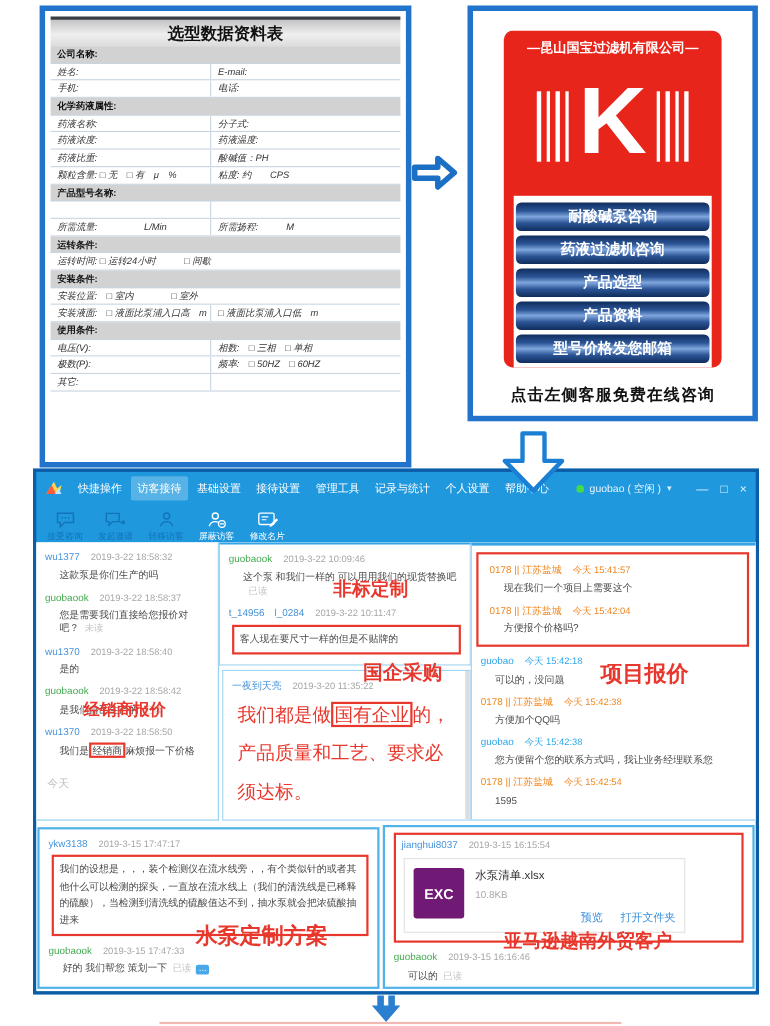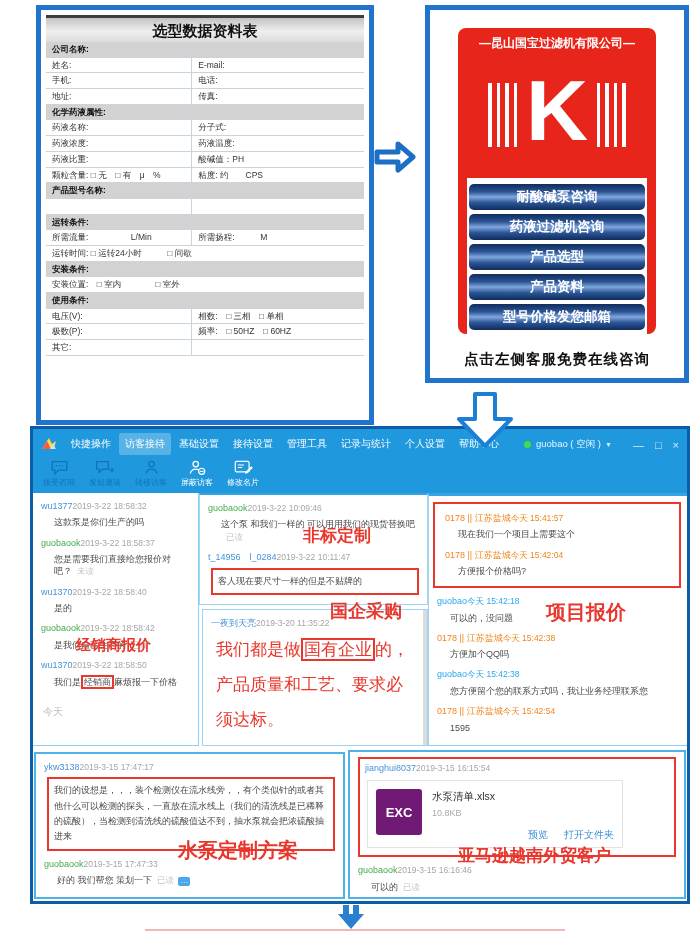--- a/index.html
+++ b/index.html
@@ -4,21 +4,21 @@
 <style>
   html,body{margin:0;padding:0;background:#fff;}
   *{box-sizing:border-box;font-family:"Liberation Sans","DejaVu Sans",sans-serif;}
   .stage{position:relative;width:700px;height:933px;background:#fff;overflow:hidden;}
 
   
   .form-panel{position:absolute;left:36px;top:5px;width:338px;height:420px;border:5px solid #2273cc;background:#fff;padding:5px;}
   .form-title{border-top:3px solid #3a3f46;background:linear-gradient(180deg,#c3c3c3,#efefef 55%,#dcdcdc);height:27px;line-height:25px;text-align:center;font-size:15px;font-weight:bold;color:#111;}
   .frow{display:flex;height:15.7px;line-height:15.7px;font-size:8.5px;color:#333;border-bottom:1px solid #c9d4e0;overflow:hidden;}
   .frow.sec{background:#d2d2d2;font-weight:bold;color:#111;padding-left:6px;display:block;}
-  .cell{padding-left:6px;white-space:nowrap;overflow:hidden;}
+  .cell{padding-left:6px;white-space:nowrap;overflow:hidden;font-style:italic;}
   .cell.l{width:46%;border-right:1px solid #c9d4e0;}
   .cell.r{width:54%;}
   .cell.full{width:100%;}
 
   
   .arrow-right{position:absolute;left:374px;top:139px;}
   .arrow-down1{position:absolute;left:452px;top:391px;z-index:30;}
   .arrow-down2{position:absolute;left:338px;top:904px;}
   .pinkline{position:absolute;left:145px;top:929px;width:420px;height:2px;background:#f2b9b4;}
 
@@ -38,42 +38,42 @@
   .chatwin{position:absolute;left:30px;top:426px;width:660px;height:478px;border:3px solid #0d5ca8;background:#1f98de;}
   .titlebar{height:30px;display:flex;align-items:center;padding:0 8px;color:#fff;}
   .tb-logo{width:16px;height:16px;margin-right:8px;display:inline-flex;}
   .mitem{font-size:10px;padding:4px 6px;margin-right:2px;color:#fff;cursor:pointer;white-space:nowrap;}
   .mitem.active{background:rgba(255,255,255,.25);border-radius:2px;}
   .tb-right{margin-left:auto;display:flex;align-items:center;}
   .status-dot{width:7px;height:7px;border-radius:50%;background:#46d94a;margin-right:5px;}
   .status-user{font-size:9.5px;color:#eaf6ff;white-space:nowrap;}
   .caret{font-size:7px;margin:0 10px 0 4px;color:#d6eefb;}
   .winctl{font-size:11px;color:#d8effc;margin-left:11px;cursor:pointer;}
-  .toolbar{height:34px;display:flex;align-items:flex-start;padding:0 10px;}
+  .toolbar{height:34px;display:flex;align-items:flex-end;padding:0 10px;}
   .titem{display:flex;flex-direction:column;align-items:center;margin-right:14px;color:#fff;cursor:pointer;}
   .titem.dim{color:#1273b8;}
   .ticon{height:17px;display:flex;align-items:center;}
   .tlabel{font-size:8px;margin-top:1px;white-space:nowrap;}
   .tb-spacer{flex:1;}
 
   
   .content{position:relative;width:654px;height:408px;background:#fff;overflow:hidden;}
   .panel{position:absolute;overflow:hidden;background:#fff;}
   #panel-left{left:0;top:0;width:166px;height:253px;border-right:1px solid #8ecff2;border-bottom:1px solid #8ecff2;}
   #panel-midtop{left:166px;top:0;width:229px;height:112px;border:1px solid #9fd4f2;border-top:2px solid #35a4e4;}
   #panel-midbottom{left:169px;top:116px;width:226px;height:137px;border:1px solid #9fd4f2;}
   #panel-midbottom::after{content:"";position:absolute;right:0;top:0;width:4px;height:100%;background:#dcdcdc;}
   #panel-right{left:395px;top:0;width:259px;height:253px;border-top:3px solid #35a4e4;border-left:1px solid #9fd4f2;border-bottom:1px solid #8ecff2;}
   #panel-bleft{left:1px;top:259px;width:311px;height:147px;border:2px solid #4fb2e8;}
   #panel-bright{left:315px;top:257px;width:338px;height:149px;border:2px solid #4fb2e8;}
 
   .msg{margin:7px 8px 2px;font-size:9px;line-height:1.35;}
   .uname{font-size:9px;}
   .u-blue{color:#4693d8;}.u-green{color:#43aa4e;}.u-orange{color:#f0851d;}.u-skyblue{color:#2ba6ea;}
-  .time{color:#a6a6a6;margin-left:0;font-size:8.5px;}
+  .time{color:#a6a6a6;margin-left:10px;font-size:8.5px;}
   .time.t-orange{color:#f0851d;}.time.t-skyblue{color:#2ba6ea;}
   .body{padding:4px 2px 1px 13px;color:#4a4a4a;font-size:9px;}
   .body.textbox{border:2px solid #e8372c;padding:4px 5px;margin:4px 0 0 3px;line-height:1.7;}
   .msg.msgbox{border:2px solid #e8372c;padding:3px 5px;margin:5px 8px;}
   .groupbox{border:2px solid #e8372c;margin:6px 6px 2px 4px;padding:1px 2px 6px;}
   .bigred{color:#e8372c;font-size:17px;line-height:2.05;padding-left:5px;}
   .boxword{border:2px solid #e8372c;padding:0 1px;}
   .tag{color:#c4c4c4;font-size:8.5px;margin-left:5px;}
   .more-bubble{display:inline-block;width:12px;height:9px;background:#4aa8e8;border-radius:2px;color:#fff;font-size:8px;line-height:7px;text-align:center;margin-left:4px;letter-spacing:-1px;}
   .today{color:#bdbdbd;font-size:10px;margin:16px 10px;}
@@ -98,24 +98,20 @@
     <div id="form-rows">
         <div class="frow sec">公司名称:</div>
         <div class="frow">
           <div class="cell l">姓名:</div>
           <div class="cell r">E-mail:</div>
         </div>
         <div class="frow">
           <div class="cell l">手机:</div>
           <div class="cell r">电话:</div>
         </div>
-        <div class="frow">
-          <div class="cell l">地址:</div>
-          <div class="cell r">传真:</div>
-        </div>
         <div class="frow sec">化学药液属性:</div>
         <div class="frow">
           <div class="cell l">药液名称:</div>
           <div class="cell r">分子式:</div>
         </div>
         <div class="frow">
           <div class="cell l">药液浓度:</div>
           <div class="cell r">药液温度:</div>
         </div>
         <div class="frow">
@@ -124,31 +120,35 @@
         </div>
         <div class="frow">
           <div class="cell l">颗粒含量: □ 无　□ 有　μ　%</div>
           <div class="cell r">粘度: 约　　CPS</div>
         </div>
         <div class="frow sec">产品型号名称:</div>
         <div class="frow">
           <div class="cell l"></div>
           <div class="cell r"></div>
         </div>
-        <div class="frow sec">运转条件:</div>
         <div class="frow">
           <div class="cell l">所需流量:　　　　　L/Min</div>
           <div class="cell r">所需扬程:　　　M</div>
         </div>
+        <div class="frow sec">运转条件:</div>
         <div class="frow">
           <div class="cell full">运转时间: □ 运转24小时　　　□ 间歇</div>
         </div>
         <div class="frow sec">安装条件:</div>
         <div class="frow">
           <div class="cell full">安装位置:　□ 室内　　　　□ 室外</div>
+        </div>
+        <div class="frow">
+          <div class="cell l">安装液面:　□ 液面比泵浦入口高　m</div>
+          <div class="cell r">□ 液面比泵浦入口低　m</div>
         </div>
         <div class="frow sec">使用条件:</div>
         <div class="frow">
           <div class="cell l">电压(V):</div>
           <div class="cell r">相数:　□ 三相　□ 单相</div>
         </div>
         <div class="frow">
           <div class="cell l">极数(P):</div>
           <div class="cell r">频率:　□ 50HZ　□ 60HZ</div>
         </div>

